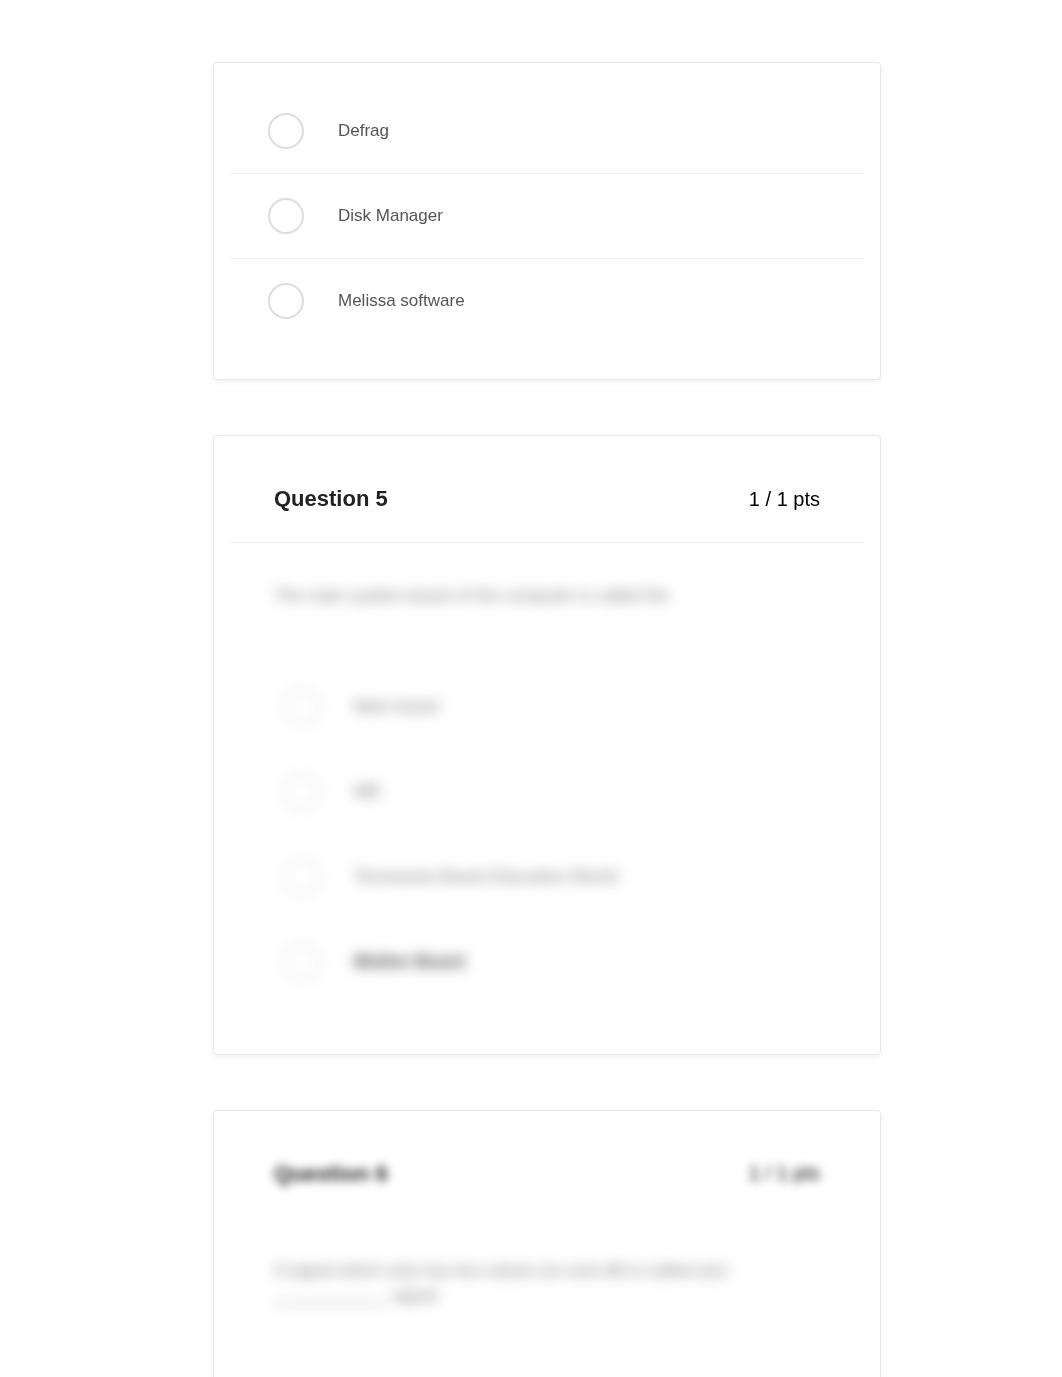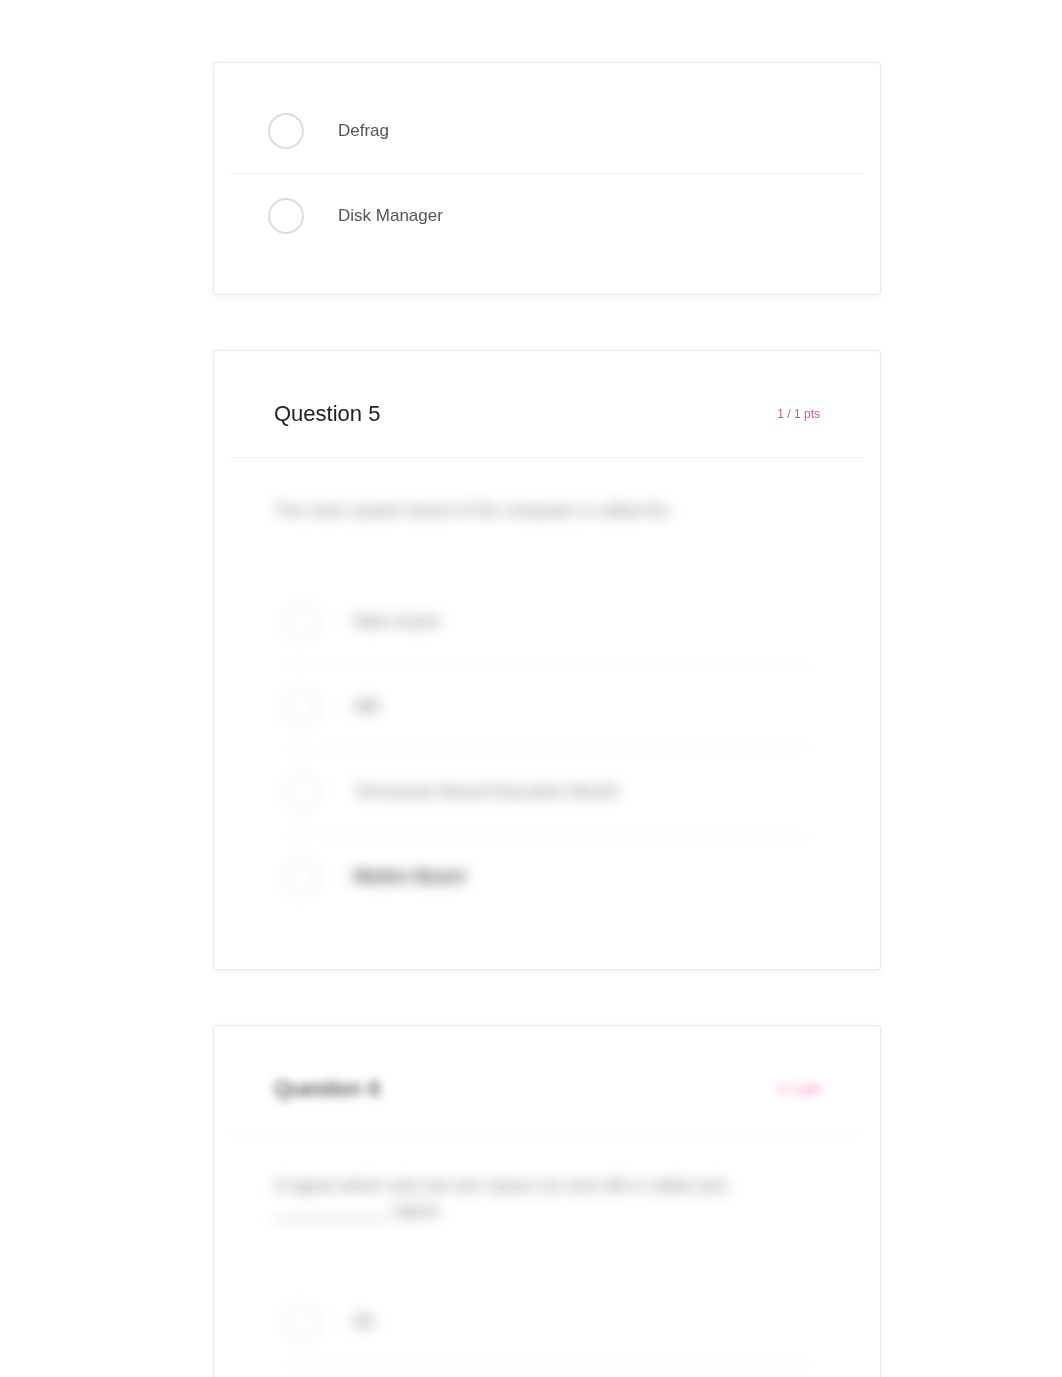--- a/index.html
+++ b/index.html
@@ -28,26 +28,26 @@
     .question-header {
       display: flex;
       justify-content: space-between;
       align-items: center;
       padding: 18px 28px 14px 28px;
       border-bottom: 1px solid #eee;
       background: #ffffff;
     }
     .question-title {
       font-size: 22px;
-      font-weight: 400;
+      font-weight: 700;
       color: #222;
     }
     .question-points {
-      font-size: 12px;
-      color: #ec4899;
+      font-size: 20px;
+      color: #000000;
     }
     .question-body {
       padding: 24px 28px 18px 28px;
     }
     .question-prompt {
       font-size: 17px;
       color: #222;
       margin-bottom: 24px;
       line-height: 1.5;
     }
@@ -113,20 +113,24 @@
   <div class="question-card">
     <div class="options-only">
       <div class="option">
         <span class="radio"></span>
         <span class="option-label">Defrag</span>
       </div>
       <div class="option">
         <span class="radio"></span>
         <span class="option-label">Disk Manager</span>
       </div>
+      <div class="option">
+        <span class="radio"></span>
+        <span class="option-label">Melissa software</span>
+      </div>
     </div>
   </div>
 
   <div class="question-card">
     <div class="question-header">
       <span class="question-title">Question 5</span>
       <span class="question-points">1 / 1 pts</span>
     </div>
     <div class="question-body blurred blurred-heavy">
       <div class="question-prompt">The main system board of the computer is called the</div>

